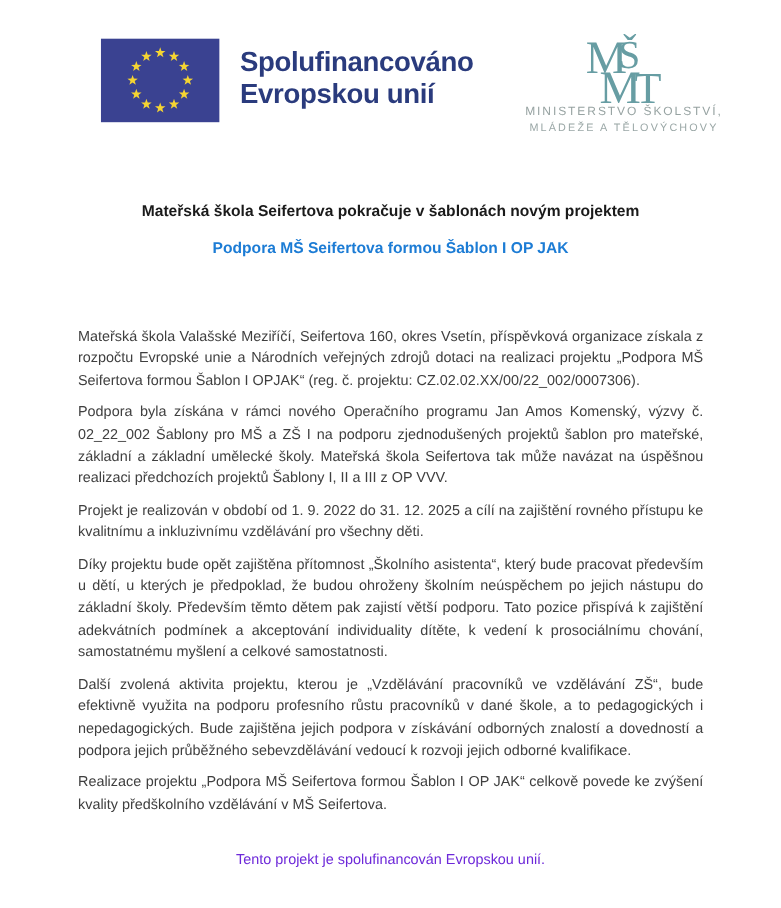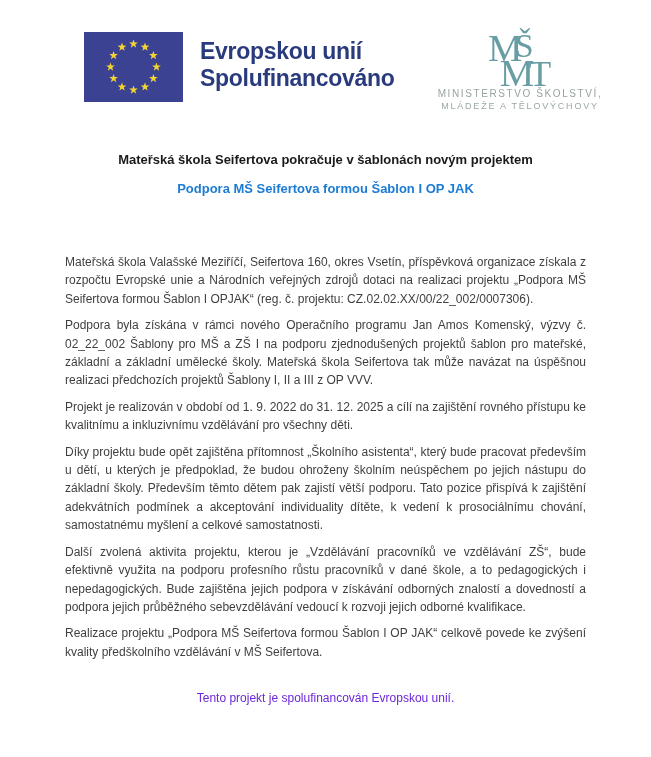--- a/index.html
+++ b/index.html
@@ -18,21 +18,21 @@
            font-size:23px;line-height:27px;letter-spacing:-0.3px;}
 
   .ministry-logo{position:absolute;top:28px;left:420px;width:200px;text-align:center;}
   .msmt-monogram{width:110px;height:60px;display:block;margin:0 auto;}
   .msmt-monogram text{fill:#679da3;font-family:"Liberation Serif",serif;}
   .ministry-caption{color:#97a3a2;font-size:10px;line-height:10px;letter-spacing:1.6px;margin-top:1px;}
   .ministry-caption2{color:#9aa7a6;font-size:9px;line-height:10px;letter-spacing:1.8px;margin-top:2px;}
 
   
   .content{position:absolute;top:152px;left:65px;width:521px;}
-  .title-main{margin:0;text-align:center;font-size:13px;font-weight:bold;color:#1a1a1a;}
+  .title-main{margin:16px;text-align:center;font-size:13px;font-weight:bold;color:#1a1a1a;}
   .title-sub{margin:14px 0 16px 0;text-align:center;font-size:13px;font-weight:bold;color:#1c7cd5;}
 
   .paragraphs{margin-top:57px;}
   .paragraphs p{
     margin:0 0 8px 0;
     text-align:justify;
     font-size:12px;line-height:18.4px;
     color:#3f3f3f;
   }
   .paragraphs p.gap-before{}
@@ -60,22 +60,22 @@
       <use href="#eustar" x="69.4" y="46.5"></use>
       <use href="#eustar" x="61" y="54.9"></use>
       <use href="#eustar" x="49.5" y="58"></use>
       <use href="#eustar" x="38" y="54.9"></use>
       <use href="#eustar" x="29.6" y="46.5"></use>
       <use href="#eustar" x="26.5" y="35"></use>
       <use href="#eustar" x="29.6" y="23.5"></use>
       <use href="#eustar" x="38" y="15.1"></use>
     </svg>
     <div class="eu-text">
+      <div>Spolufinancováno</div>
       <div>Evropskou unií</div>
-      <div>Spolufinancováno</div>
     </div>
   </div>
 
   <div class="ministry-logo">
     <svg class="msmt-monogram" viewBox="0 0 110 62" aria-hidden="true">
       <text x="22" y="34" font-size="40">M</text>
       <text x="50" y="30" font-size="34">Š</text>
       <text x="34" y="60" font-size="40">M</text>
       <text x="64" y="60" font-size="38">T</text>
     </svg>

